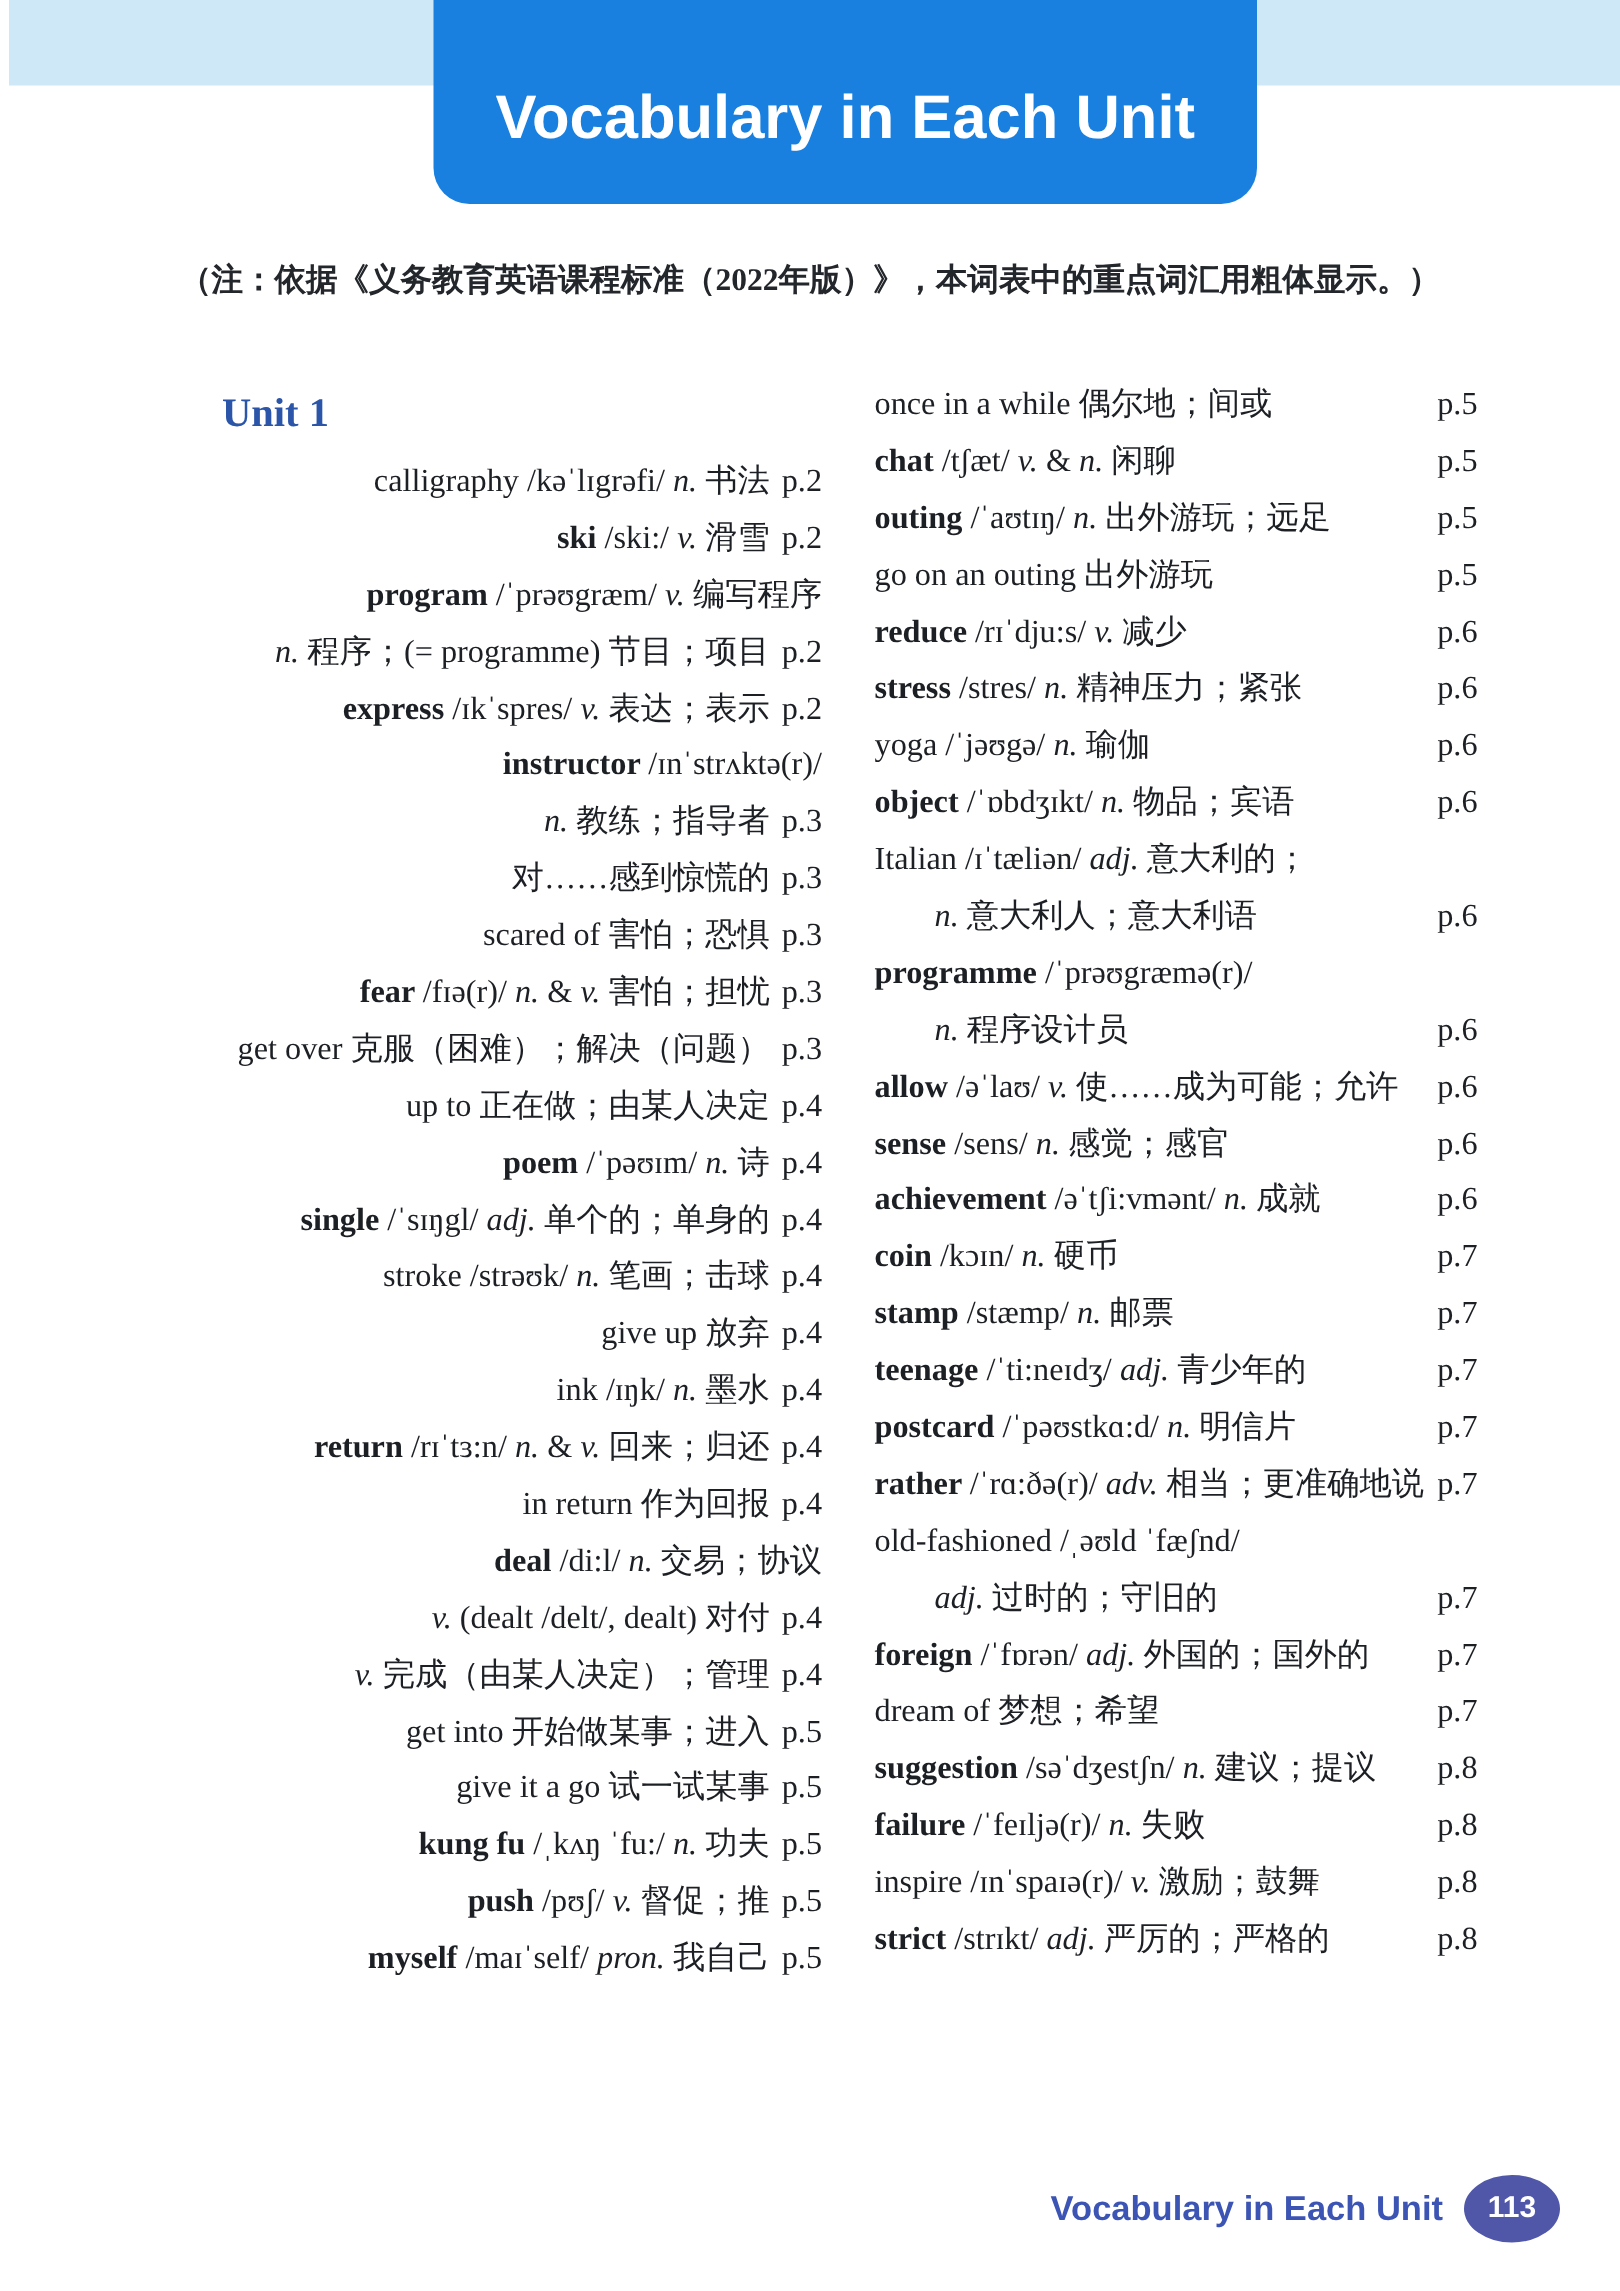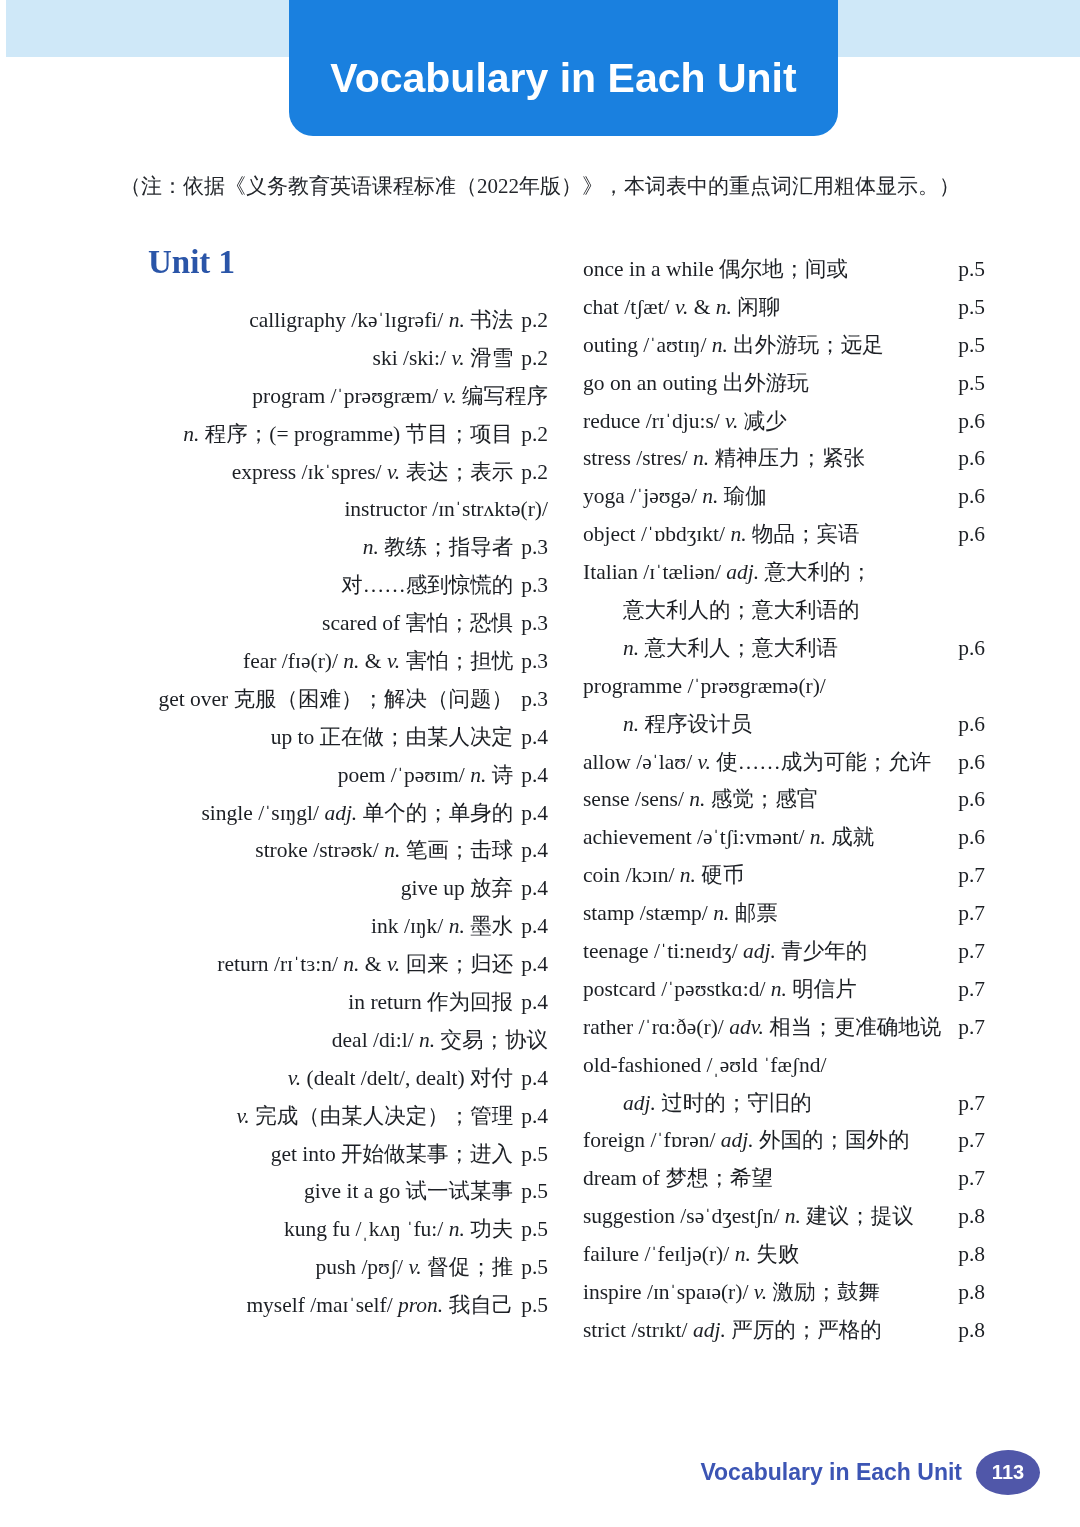--- a/index.html
+++ b/index.html
@@ -18,38 +18,38 @@
     border-radius:0 0 24px 24px;
     display:flex;align-items:center;justify-content:center;
     padding-top:20px;box-sizing:border-box;
   }
   .title-banner h1{
     margin:0;font-family:"Liberation Sans", sans-serif;
     font-size:41px;font-weight:700;color:#ffffff;letter-spacing:0px;
   }
   .note-line{
     position:absolute;left:0;top:172px;width:1080px;text-align:center;
-    font-size:21px;color:#23262b;
+    font-size:21px;color:#23262b;font-weight:bold;
   }
   .unit-heading{
-    position:absolute;left:148px;top:244px;
-    font-size:33px;font-weight:700;color:var(--unit,#2a55a8);
+    position:absolute;left:148px;top:260px;
+    font-size:27px;font-weight:700;color:var(--unit,#2a55a8);
   }
   .col{position:absolute;display:flex;flex-direction:column;}
   .col-left{left:148px;top:302px;width:400px;align-items:flex-end;}
   .col-right{left:583px;top:251px;width:402px;}
   .row{
     height:37.9px;display:flex;justify-content:space-between;
     align-items:baseline;font-size:21.5px;line-height:37.9px;
     white-space:nowrap;
   }
   .row .t{flex:1 1 auto;overflow:hidden;}
   .row .pg{flex:0 0 auto;padding-left:8px;}
   .row.ind .t{padding-left:40px;}
-  .b{font-weight:400;margin-top:19px;}
+  .b{font-weight:700;margin-top:19px;}
   .i{font-style:italic;}
   .footer{
     position:absolute;top:1450px;right:40px;
     display:flex;align-items:center;gap:14px;
   }
   .footer-label{
     font-family:"Liberation Sans", sans-serif;font-size:23px;font-weight:700;
     color:var(--footer,#3c55b4);
   }
   .page-badge{
@@ -210,23 +210,20 @@
       <span class="pg">p.6</span>
     </div>
     <div class="row">
       <span class="t"><span class="b">object </span><span>/ˈɒbdʒɪkt/ </span><span class="i">n.</span><span> 物品；宾语</span></span>
       <span class="pg">p.6</span>
     </div>
     <div class="row">
       <span class="t"><span>Italian </span><span>/ɪˈtæliən/ </span><span class="i">adj.</span><span> 意大利的；</span></span>
     </div>
     <div class="row ind">
-      <span class="t"><span>意大利人的；意大利语的</span></span>
-    </div>
-    <div class="row ind">
       <span class="t"><span class="i">n.</span><span> 意大利人；意大利语</span></span>
       <span class="pg">p.6</span>
     </div>
     <div class="row">
       <span class="t"><span class="b">programme </span><span>/ˈprəʊgræmə(r)/</span></span>
     </div>
     <div class="row ind">
       <span class="t"><span class="i">n.</span><span> 程序设计员</span></span>
       <span class="pg">p.6</span>
     </div>

